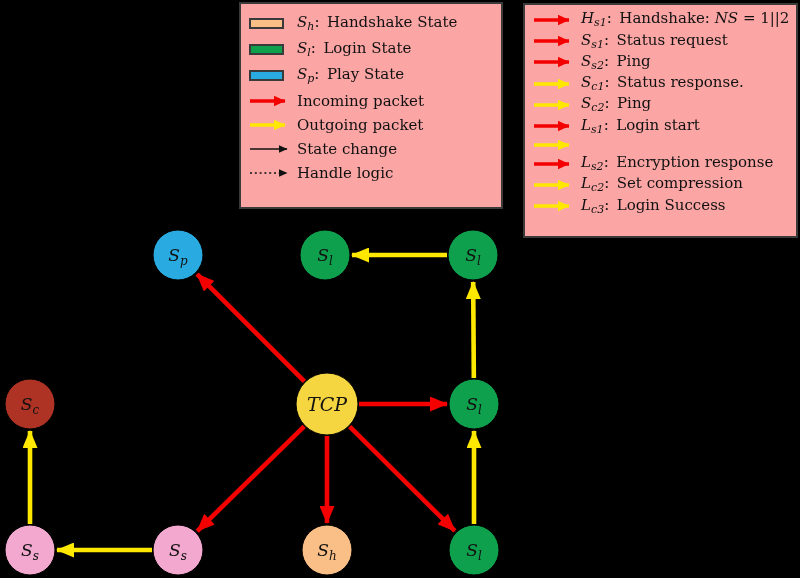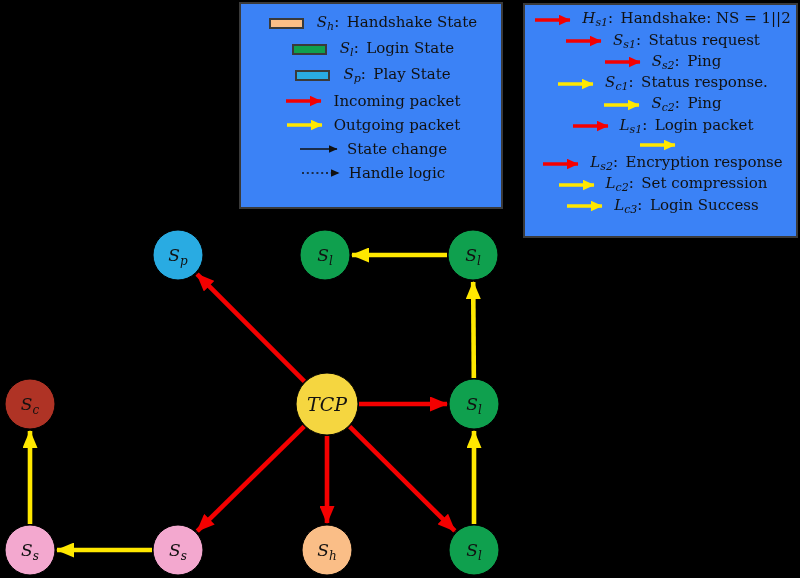--- a/index.html
+++ b/index.html
@@ -1,28 +1,28 @@
 <!DOCTYPE html>
 <html><head>
 <meta charset="utf-8">
 <style>
   html,body{margin:0;padding:0;background:#000;}
   .canvas{position:relative;width:800px;height:578px;background:#000;overflow:hidden;
           font-family:"DejaVu Serif",serif;}
   #graph{position:absolute;left:0;top:0;width:800px;height:578px;}
-  .legend{position:absolute;background:#3b82f6;border:2px solid #3a3a3a;box-sizing:border-box;
-          display:flex;flex-direction:column;justify-content:space-evenly;padding:2px 4px 17px 8px;align-items:center;}
+  .legend{position:absolute;background:#fca5a5;border:2px solid #3a3a3a;box-sizing:border-box;
+          display:flex;flex-direction:column;justify-content:space-evenly;padding:2px 4px 17px 8px;}
   .state-legend{left:239px;top:2px;width:264px;height:207px;}
   .packet-legend{left:523px;top:3px;width:275px;height:235px;}
   .lrow{display:flex;align-items:center;color:#111;font-size:15px;white-space:nowrap;line-height:1;}
   .licon{flex:0 0 48px;width:48px;display:flex;align-items:center;}
   .swatch{width:35px;height:11px;border:2px solid #3a3a3a;box-sizing:border-box;}
   .mvar{font-style:italic;}
   .msub{font-style:italic;font-size:11px;vertical-align:-3px;letter-spacing:0;}
-  .it{}
+  .it{font-style:italic;}
 </style>
 </head>
 <body>
 
 <div class="canvas">
   <svg id="graph" viewBox="0 0 800 578" xmlns="http://www.w3.org/2000/svg">
       <defs>
         <marker id="gmF40000" markerUnits="userSpaceOnUse" markerWidth="18" markerHeight="15" refX="17" refY="7.5" orient="auto">
           <path d="M0,0 L18,7.5 L0,15 Z" fill="#F40000"></path>
         </marker>
@@ -203,21 +203,21 @@
         <span class="licon">
           <svg width="44" height="12" viewBox="0 0 44 12">
             <defs>
               <marker id="lm9" markerUnits="userSpaceOnUse" markerWidth="12" markerHeight="11" refX="11.5" refY="5.5" orient="auto">
                 <path d="M0,0 L12,5.5 L0,11 Z" fill="#F40000"></path>
               </marker>
             </defs>
             <line x1="1" y1="6" x2="36" y2="6" stroke="#F40000" stroke-width="3.4" marker-end="url(#lm9)"></line>
           </svg>
         </span>
-        <span class="llabel"><span class="mvar">L</span><span class="msub">s1</span><span>: </span><span>Login packet</span></span>
+        <span class="llabel"><span class="mvar">L</span><span class="msub">s1</span><span>: </span><span>Login start</span></span>
       </div>
       <div class="lrow">
         <span class="licon">
           <svg width="44" height="12" viewBox="0 0 44 12">
             <defs>
               <marker id="lm10" markerUnits="userSpaceOnUse" markerWidth="12" markerHeight="11" refX="11.5" refY="5.5" orient="auto">
                 <path d="M0,0 L12,5.5 L0,11 Z" fill="#FFE800"></path>
               </marker>
             </defs>
             <line x1="1" y1="6" x2="36" y2="6" stroke="#FFE800" stroke-width="3.4" marker-end="url(#lm10)"></line>

